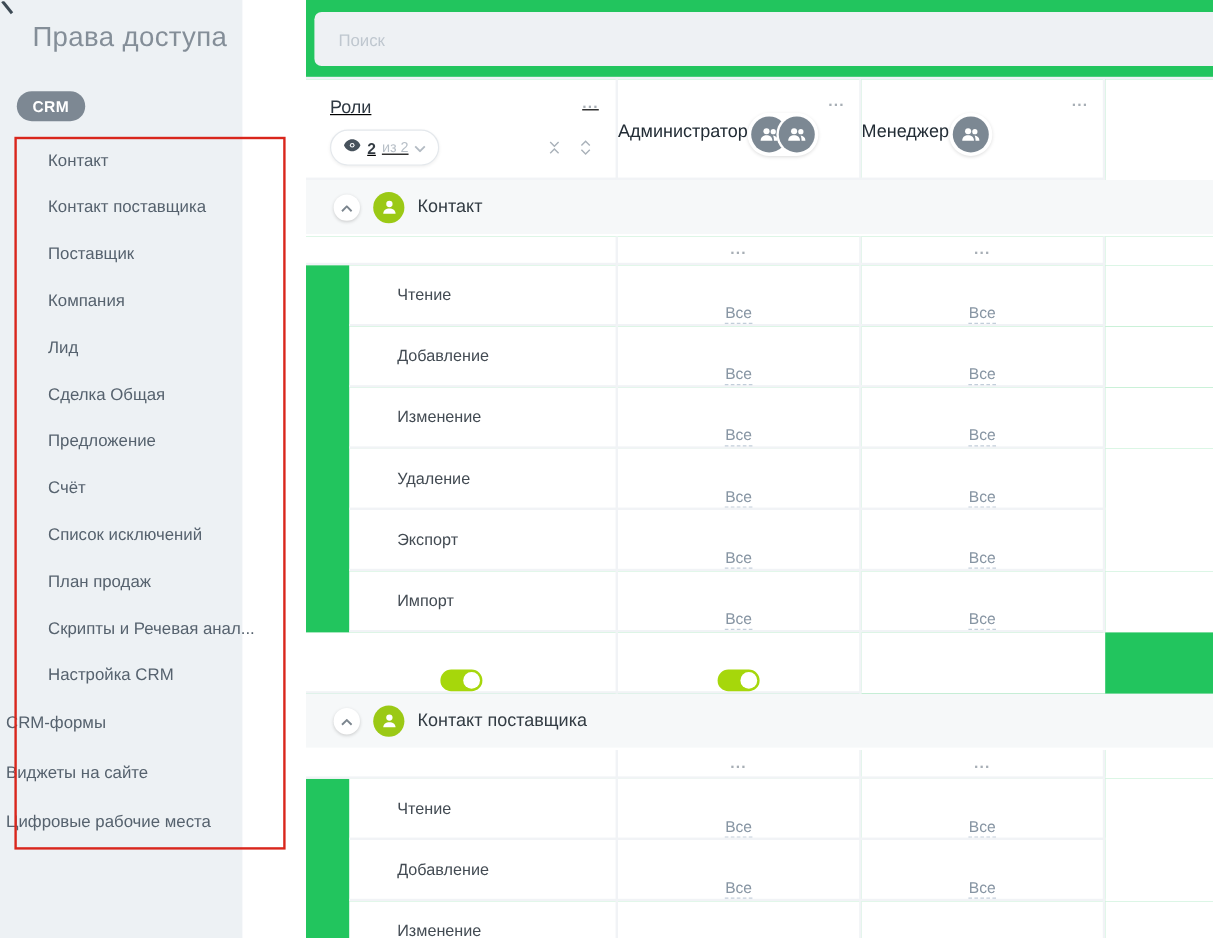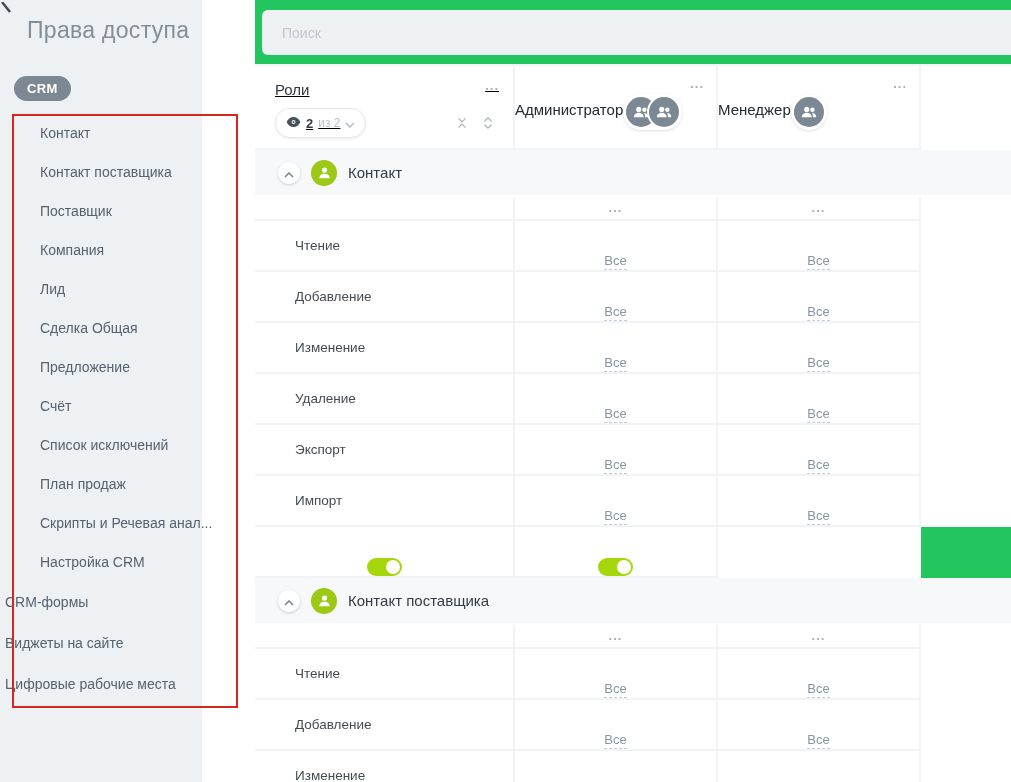--- a/index.html
+++ b/index.html
@@ -52,21 +52,21 @@
   .ava { width:30px; height:30px; border-radius:50%; background:var(--avatar); display:flex; align-items:center; justify-content:center; box-shadow:0 0 0 2px #fff; }
   .ava + .ava { margin-left:-7px; }
   
   .sec-hdr { grid-column:1/-1; height:47px; background:#f6f8f9; display:flex; align-items:center; gap:11px; padding-left:23px; border-bottom:2px solid #fff; }
   .chev-circle { width:22px; height:22px; background:#fff; border-radius:50%; box-shadow:0 1px 3px rgba(0,0,0,.18); display:flex; align-items:center; justify-content:center; cursor:pointer; }
   .sec-ava { width:26px; height:26px; border-radius:50%; background:var(--accent); display:flex; align-items:center; justify-content:center; }
   .sec-title { font-size:15px; color:#333c44; font-weight:500; }
   
   .mini { height:24px; display:flex; align-items:center; justify-content:center; }
   
-  .row-lbl { height:51px; display:flex; align-items:center; padding-left:40px; font-size:13.5px; color:#434b53; }
+  .row-lbl { height:51px; display:flex; align-items:center; padding-left:40px; font-size:13.5px; color:#434b53;margin-left:36px; }
   .row-val { height:51px; display:flex; align-items:flex-end; justify-content:center; }
   .all-link { font-size:13px; color:var(--link); border-bottom:1px dashed #c3ceda; padding-bottom:1px; cursor:pointer; }
   .toggle { width:35px; height:18px; background:var(--toggle); border-radius:9px; position:relative; cursor:pointer; }
   .toggle::after { content:""; position:absolute; right:2px; top:2px; width:14px; height:14px; background:#fff; border-radius:50%; }
 </style>
 </head>
 <body style="--accent: #9bc915; --toggle: #a6d70b; --red: #d9261c; --link: #8795a3; --avatar: #7c8893;">
 
 <div class="sidebar">
   <span class="corner-mark">

